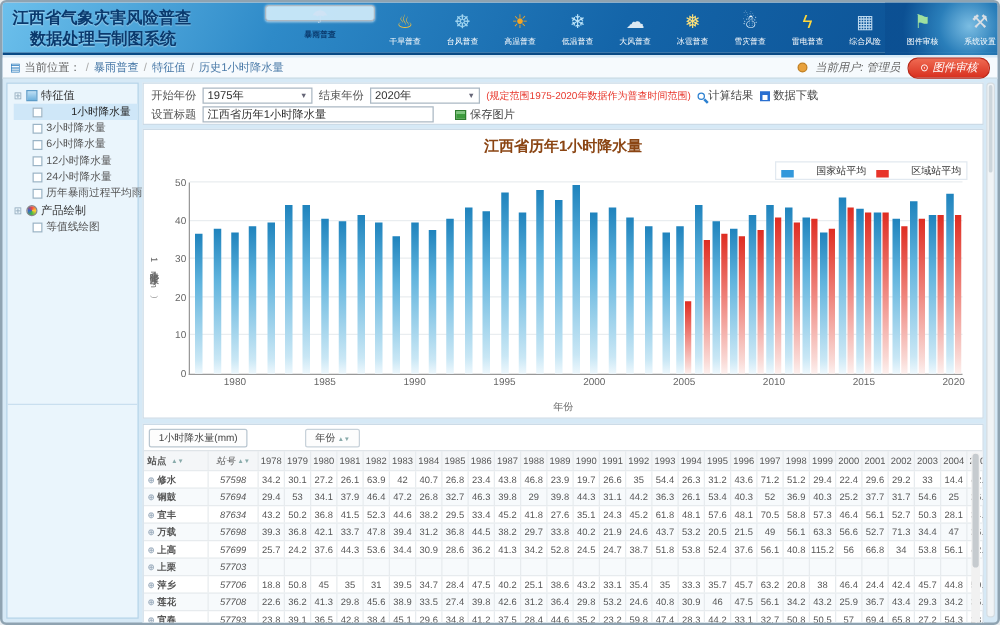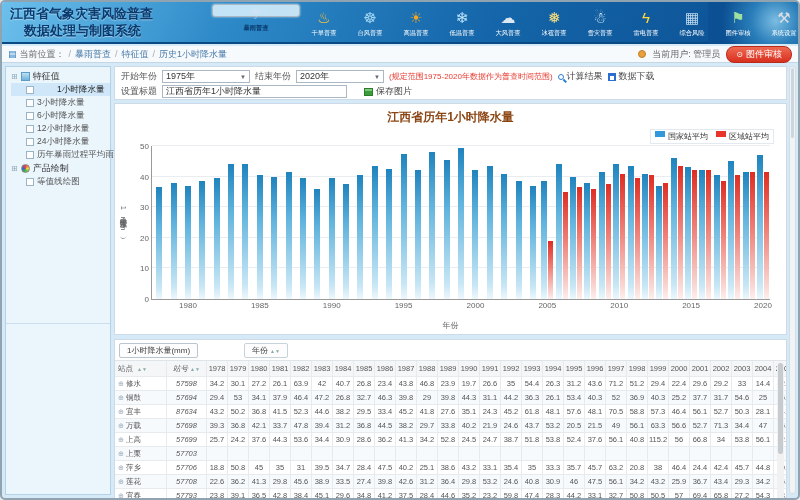--- a/index.html
+++ b/index.html
@@ -21,21 +21,21 @@
   .tb-ico { font-size:15px; line-height:18px; height:19px; }
   .tb-lbl { font-size:7px; color:#fff; white-space:nowrap; transform:scale(.9); }
   .tb-item.sel .tb-lbl { color:#0a3a6e; font-weight:bold; }
 
   
   .crumbbar { position:absolute; left:0; top:44px; right:0; height:17px; background:#f6fafd; border-bottom:1px solid #c3d7e4;
     display:flex; align-items:center; padding:0 6px; font-size:9px; color:#666; }
   .crumb-ico { color:#2b7bbd; font-size:9px; margin-right:3px; }
   .crumb-sep { color:#aaa; margin:0 4px; }
   .crumb-item { color:#4a7aa8; cursor:pointer; }
-  .userbar { margin-left:auto; display:flex; align-items:center; gap:6px; }
+  .userbar { margin-left:auto; display:flex; align-items:center; gap:6px;font-style:italic; }
   .user-ico { width:8px; height:8px; border-radius:50%; background:#e8a13c; border:1px solid #c07f22; }
   .logout-btn { background:linear-gradient(#ef6a52,#d8301f); color:#fff; border:1px solid #b92a1a; border-radius:8px;
     padding:1px 9px; font-size:9px; cursor:pointer; display:flex; align-items:center; gap:3px; }
   .pwr { font-size:8px; }
 
   
   .sidebar { position:absolute; left:3px; top:64px; width:106px; bottom:3px; background:#eaf5fc; border:1px solid #b3d2e8; }
   .sb-title { padding:4px 0 3px 7px; color:#1576c2; font-weight:bold; font-size:12px; }
   .sb-title .sq { color:#2f8ccc; margin-right:4px; font-size:10px; }
   .tree { font-size:9px; color:#444; padding:2px 0 0 5px; }
@@ -67,21 +67,21 @@
   .ico-save { width:8px; height:8px; background:#2a6fd0; position:relative; }
   .ico-save::after { content:""; position:absolute; left:2px; top:3px; width:4px; height:4px; background:#fff; }
   .ico-img { width:9px; height:8px; background:linear-gradient(180deg,#7ec87e 0 2px,#3c9c3c 2px 100%); border:1px solid #2d7d2d; }
   .ttl-input { width:185px; height:13px; border:1px solid #abb8c3; font-size:9px; padding:0 3px; color:#333; }
 
   
   .chart-panel { position:relative; height:232px; background:#fff; border:1px solid #ccdbe7; margin-bottom:4px; }
   .chart-title { position:absolute; top:5px; left:0; right:0; text-align:center; font-size:12px; font-weight:bold; color:#8b4513; }
   .legend { position:absolute; right:12px; top:25px; display:flex; gap:8px; align-items:center; font-size:8px; color:#333;
     border:1px solid #e2e9f0; padding:1px 4px; background:#fff; }
-  .leg-item { display:flex; align-items:flex-start; gap:3px; }
+  .leg-item { display:flex; align-items:flex-end; gap:18px; }
   .leg-sw { width:10px; height:6px; }
   .plot { position:absolute; left:36px; right:16px; top:42px; bottom:34px; border-left:1px solid #999; border-bottom:1px solid #999; }
   .gridline { position:absolute; left:0; right:0; height:1px; background:#e9edf0; }
   .ytick { position:absolute; right:100%; margin-right:3px; font-size:8px; color:#666; transform:translateY(50%); white-space:nowrap; }
   .ylab { position:absolute; left:3px; top:50%; transform:translate(0,-50%); writing-mode:vertical-rl; font-size:7.5px; color:#666; letter-spacing:1px; }
   .xlab { position:absolute; bottom:3px; left:0; right:0; text-align:center; font-size:8px; color:#666; }
   .bars { position:absolute; inset:0; display:flex; align-items:flex-end; }
   .bgroup { flex:1; position:relative; height:100%; display:flex; align-items:flex-end; justify-content:center; }
   .bar-blue { width:6px; background:linear-gradient(180deg,#1f83bd 0%,#5fb3dd 35%,#c9e7f5 90%,#eef8fd 100%); }
   .bar-red { width:5px; margin-left:1px; background:linear-gradient(180deg,#df2d22 0%,#ee8078 45%,#f9d8d4 90%,#fdf0ee 100%); }
@@ -91,21 +91,21 @@
   .table-panel { position:relative; height:199px; background:#fff; border:1px solid #ccdbe7; overflow:hidden; }
   .tctrl { display:flex; align-items:center; height:20px; padding:2px 4px; gap:46px; }
   .unit-box { border:1px solid #b9c6d0; background:#fdfdfd; border-radius:2px; padding:1px 7px; font-size:8px; color:#444; }
   .sort-box { border:1px solid #c8d2da; background:#fdfdfd; border-radius:2px; padding:1px 7px; font-size:8px; color:#444; cursor:pointer; }
   .sort-ic { font-size:5px; color:#8aa; margin-left:2px; }
   .tinner { width:740px; }
   .trow { display:flex; height:14px; border-top:1px solid #e7ebee; }
   .trow.hdr { height:16px; background:#f4f6f8; border-top:1px solid #dfe4e8; color:#555; }
   .trow.zebra { background:#f7fafc; }
   .tcell { flex:none; border-right:1px solid #e7ebee; font-size:7.5px; color:#555; display:flex; align-items:center; justify-content:center; overflow:hidden; white-space:nowrap; }
-  .c-st { width:52px; justify-content:flex-start; padding-left:3px; gap:2px; }
+  .c-st { width:52px; justify-content:flex-start; padding-left:3px; gap:2px;font-weight:bold; }
   .c-id { width:40px;font-style:italic; }
   .c-yr { width:21px; }
   .exp { color:#9ab; font-size:7px; }
   .hscroll { position:absolute; left:2px; right:12px; bottom:1px; height:7px; background:#f1f1f1; border-radius:3px; }
   .hscroll .thumb { position:absolute; left:1px; top:1px; bottom:1px; width:86%; background:#c6cbcf; border-radius:3px; }
   .tvscroll { position:absolute; right:2px; top:22px; bottom:10px; width:7px; background:#f1f1f1; border-radius:3px; }
   .tvscroll .thumb { position:absolute; top:1px; left:1px; right:1px; height:55%; background:#c6cbcf; border-radius:3px; }
 </style>
 </head>
 <body>

